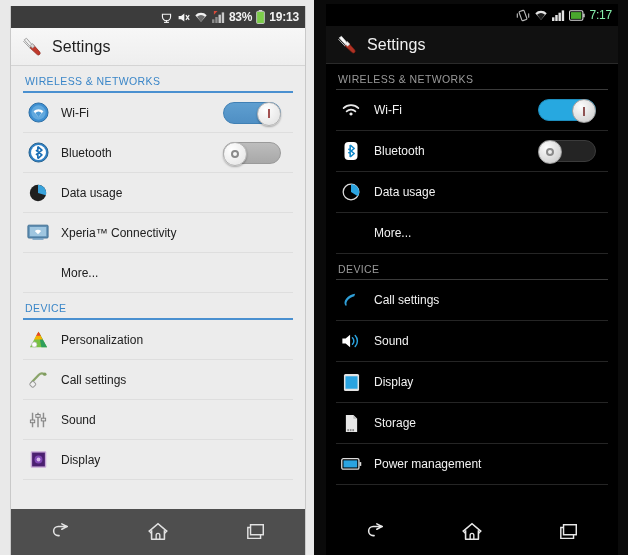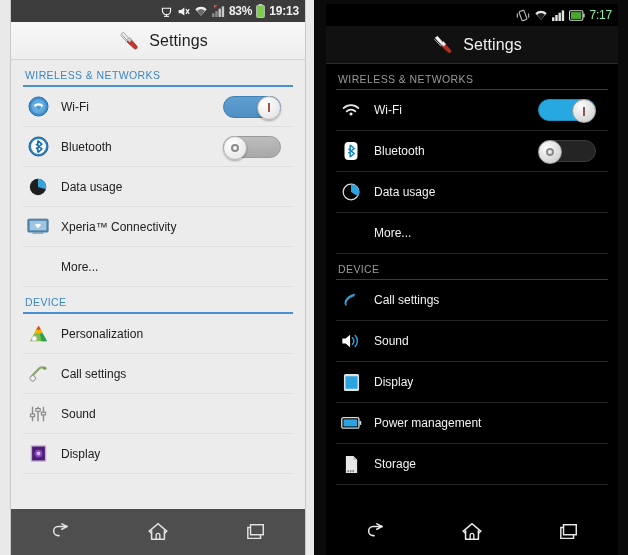--- a/index.html
+++ b/index.html
@@ -30,21 +30,21 @@
     box-sizing: border-box;
     overflow: hidden;
   }
   .phone.light { background: #e9e9e9; }
   .phone.dark  { background: #0a0a0a; }
 
   .phone.light .frame-pad {
     position: absolute;
     inset: 0;
     box-sizing: border-box;
-    padding: 0 8px 0 10px;
+    padding: 6px 8px 0 10px;
     border-radius: 12px;
   }
   .phone.dark .frame-pad {
     position: absolute;
     inset: 0;
     box-sizing: border-box;
     padding: 4px 10px 0 12px;
   }
 
   .screen {
@@ -98,21 +98,20 @@
 
   
   .actionbar {
     flex: 0 0 38px;
     height: 38px;
     display: flex;
     align-items: center;
     gap: 9px;
     padding-left: 10px;
     box-sizing: border-box;
-    justify-content: center;
   }
   .light .actionbar {
     background: linear-gradient(#f7f7f7, #eeeeee);
     border-bottom: 1px solid #d4d4d4;
   }
   .dark .actionbar {
     background: #111111;
     border-bottom: 1px solid #2a2a2a;
   }
   .actionbar .title {
@@ -625,42 +624,42 @@
               <svg width="17" height="19" viewBox="0 0 18 20">
                 <rect x="1" y="1" width="16" height="18" rx="1.6" fill="#e3e3e3"></rect>
                 <rect x="2.6" y="3.4" width="12.8" height="13.2" fill="#2aa3e0"></rect>
               </svg>
             </span>
             <span class="label">Display</span>
           </div>
 
           <div class="row">
             <span class="ico">
-              <svg width="21" height="14" viewBox="0 0 22 14">
-                <rect x="0.8" y="1.4" width="18" height="11" rx="1.6" fill="none" stroke="#dcdcdc" stroke-width="1.4"></rect>
-                <rect x="19.4" y="5" width="1.8" height="4" fill="#dcdcdc"></rect>
-                <rect x="2.6" y="3.2" width="14.4" height="7.4" fill="#2aa3e0"></rect>
-              </svg>
-            </span>
-            <span class="label">Power management</span>
-          </div>
-
-          <div class="row">
-            <span class="ico">
               <svg width="15" height="19" viewBox="0 0 16 20">
                 <path d="M2 1 h8 l4 4 v14 H2 Z" fill="#e8e8e8"></path>
                 <path d="M10 1 v4 h4" fill="#bdbdbd"></path>
                 <rect x="3.5" y="16" width="1.8" height="2.2" fill="#8a8a8a"></rect>
                 <rect x="6.2" y="16" width="1.8" height="2.2" fill="#8a8a8a"></rect>
                 <rect x="8.9" y="16" width="1.8" height="2.2" fill="#8a8a8a"></rect>
               </svg>
             </span>
             <span class="label">Storage</span>
           </div>
 
+          <div class="row">
+            <span class="ico">
+              <svg width="21" height="14" viewBox="0 0 22 14">
+                <rect x="0.8" y="1.4" width="18" height="11" rx="1.6" fill="none" stroke="#dcdcdc" stroke-width="1.4"></rect>
+                <rect x="19.4" y="5" width="1.8" height="4" fill="#dcdcdc"></rect>
+                <rect x="2.6" y="3.2" width="14.4" height="7.4" fill="#2aa3e0"></rect>
+              </svg>
+            </span>
+            <span class="label">Power management</span>
+          </div>
+
         </div>
 
         <div class="navbar">
           <span class="nav-btn">
             <svg width="22" height="20" viewBox="0 0 24 22">
                 <path d="M20 5 H10 a5 5 0 0 0 0 10 h1" fill="none" stroke="#e8e8e8" stroke-width="1.7" stroke-linecap="round"></path>
                 <path d="M14 2 L19.5 5 L14 8" fill="none" stroke="#e8e8e8" stroke-width="1.7" stroke-linecap="round" stroke-linejoin="round"></path>
               </svg>
           </span>
           <span class="nav-btn">

